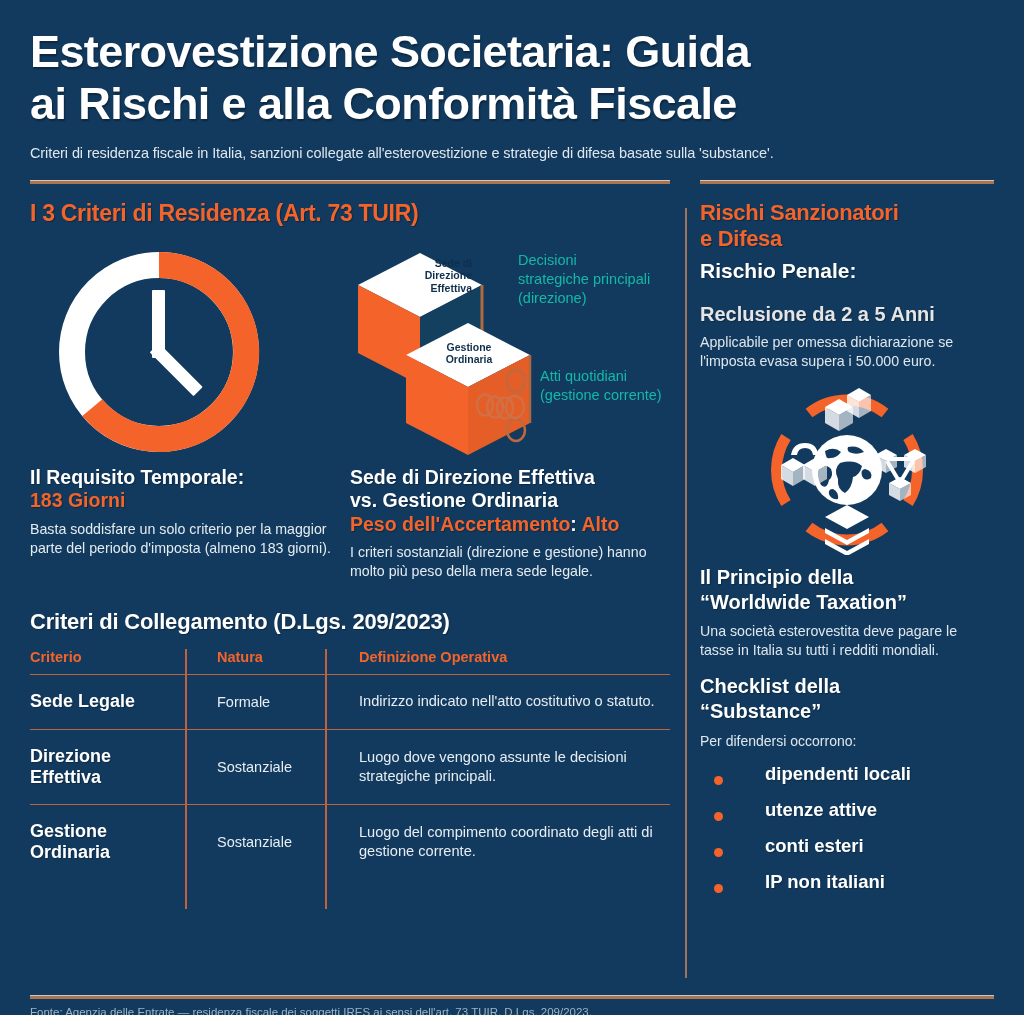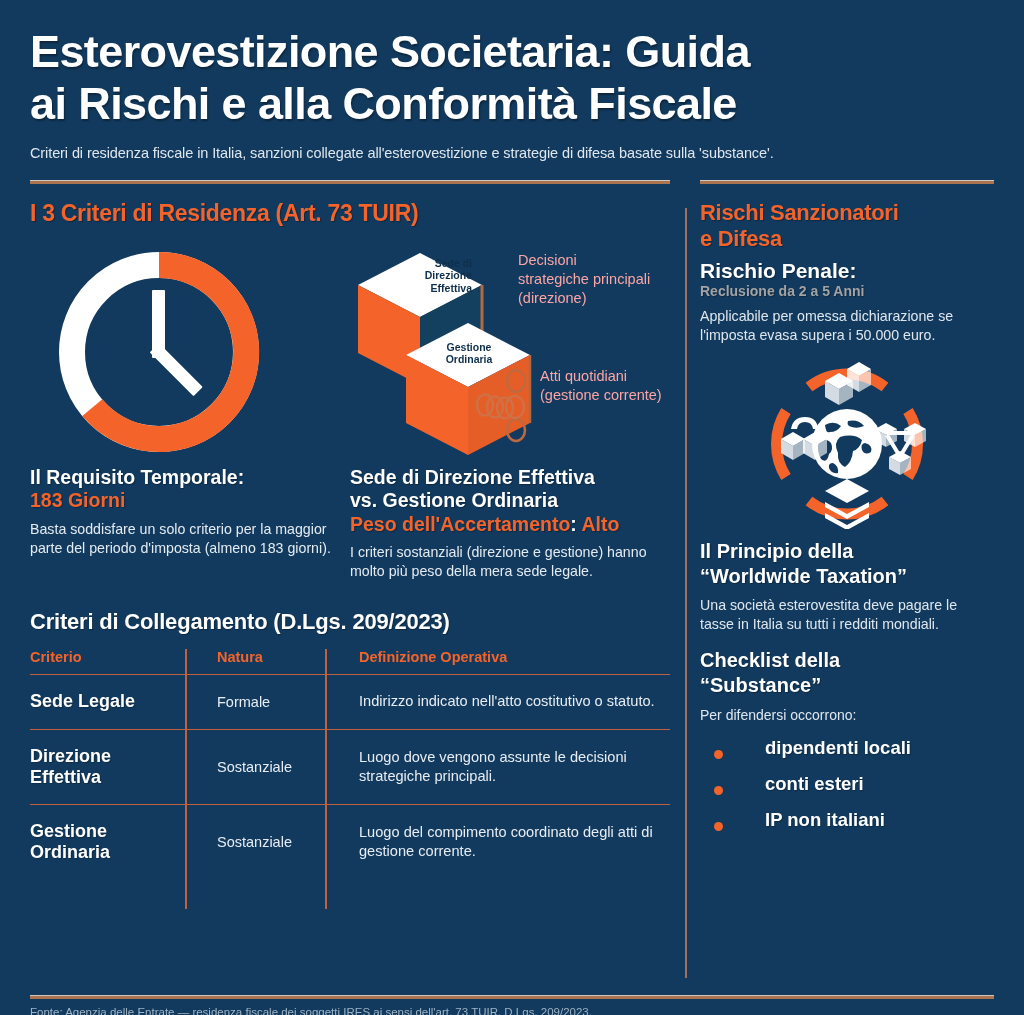--- a/index.html
+++ b/index.html
@@ -81,21 +81,21 @@
   
   .icon-row { display: flex; margin-top: 18px; }
   .blk-clock { width: 320px; }
   .blk-cube { width: 320px; position: relative; }
 
   .clock-wrap { display:flex; justify-content:flex-start; padding-left: 14px; }
   .cube-wrap { position: relative; height: 215px; }
 
   .cube-note {
     position: absolute;
-    color: #fca5a5;
+    color: #14b8a6;
     font-size: 14.5px;
     line-height: 1.3;
   }
   .note-top { left: 168px; top: 6px; width: 160px; }
   .note-bot { left: 190px; top: 122px; width: 150px; }
 
   
   .caption-row { display: flex; margin-top: 6px; }
   .cap { width: 320px; padding-right: 16px; }
   .cap-title {
@@ -170,25 +170,26 @@
   
   .r-sub {
     color: #ffffff;
     font-size: 21px;
     font-weight: bold;
     line-height: 1.2;
     margin-top: 6px;
     text-shadow: 1px 1px 1px rgba(0,0,0,0.3);
   }
   .r-accent {
-    color: #a3a3a3;
-    font-size: 14px;
+    color: #e5e5e5;
+    font-size: 20px;
     font-weight: bold;
     line-height: 1.2;
     text-shadow: 1px 1px 1px rgba(0,0,0,0.3);
+    margin-top: 19px;
   }
   .r-body {
     color: #dfe7ee;
     font-size: 14.2px;
     line-height: 1.34;
     margin-top: 7px;
   }
   .globe-wrap {
     display: flex;
     justify-content: center;
@@ -492,20 +493,24 @@
           <span>“Substance”</span>
         </div>
         <div class="chk-intro">Per difendersi occorrono:</div>
         <ul class="chk">
           <li>
             <span class="bullet"></span>
             <span class="chk-label">dipendenti locali</span>
           </li>
           <li>
             <span class="bullet"></span>
+            <span class="chk-label">utenze attive</span>
+          </li>
+          <li>
+            <span class="bullet"></span>
             <span class="chk-label">conti esteri</span>
           </li>
           <li>
             <span class="bullet"></span>
             <span class="chk-label">IP non italiani</span>
           </li>
         </ul>
       </div>
     </div>
   </div>

